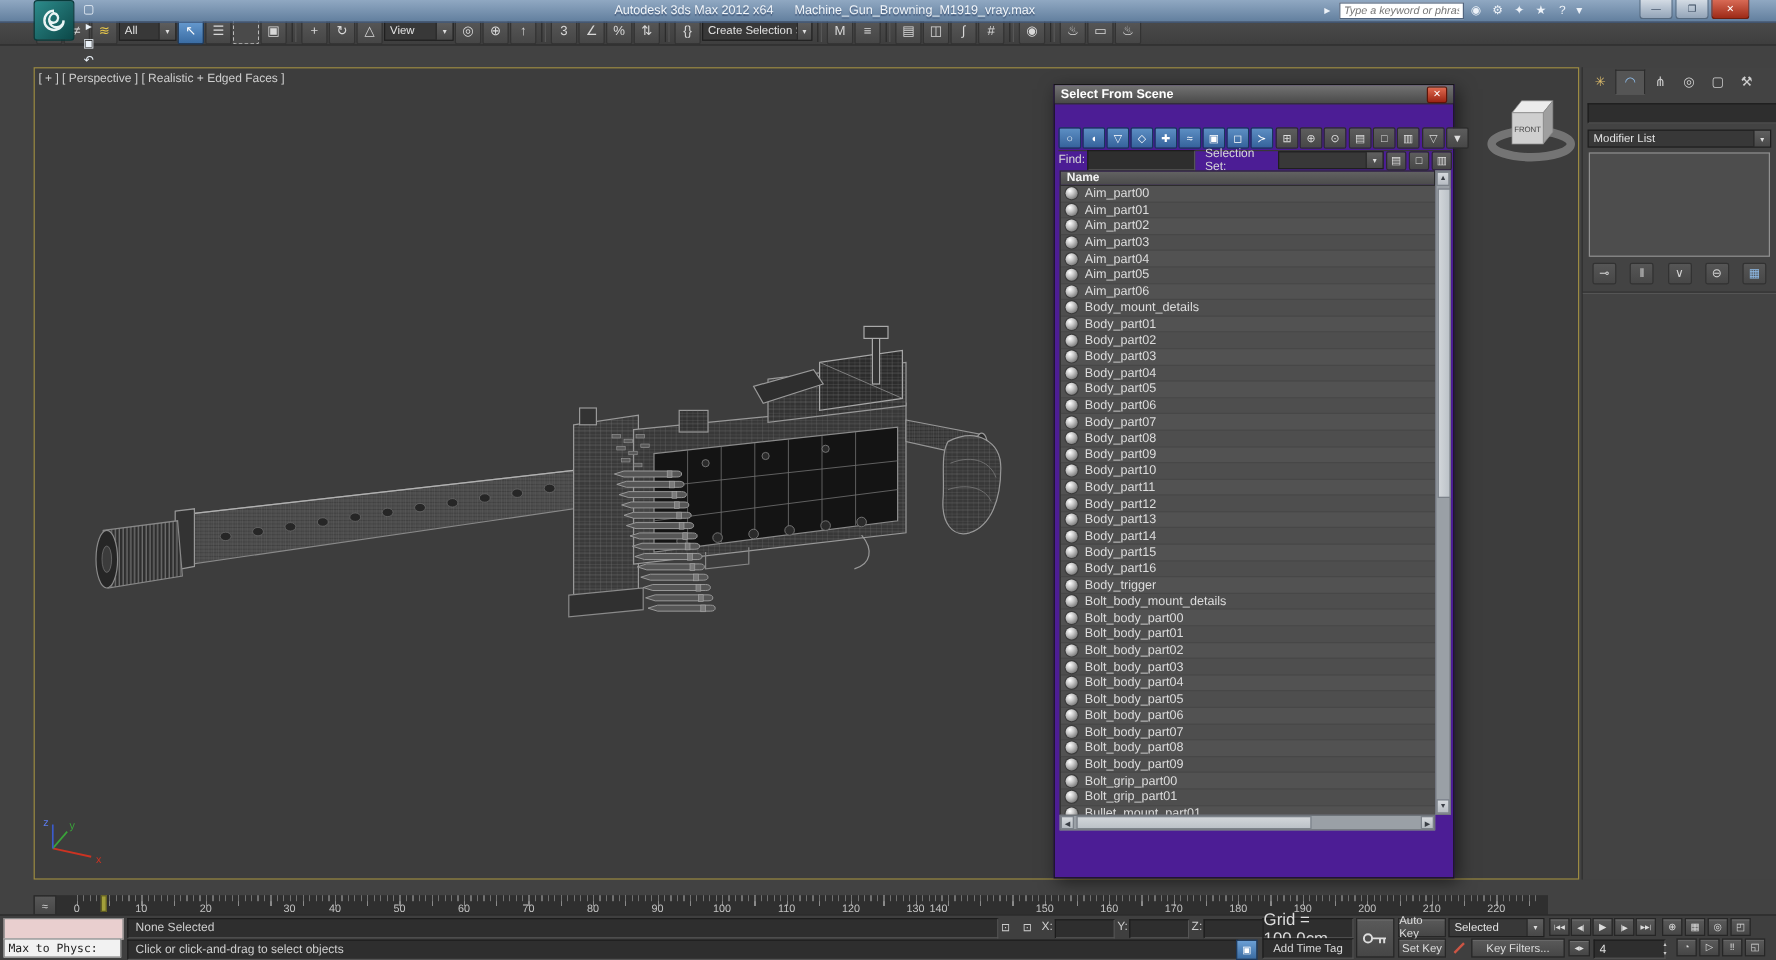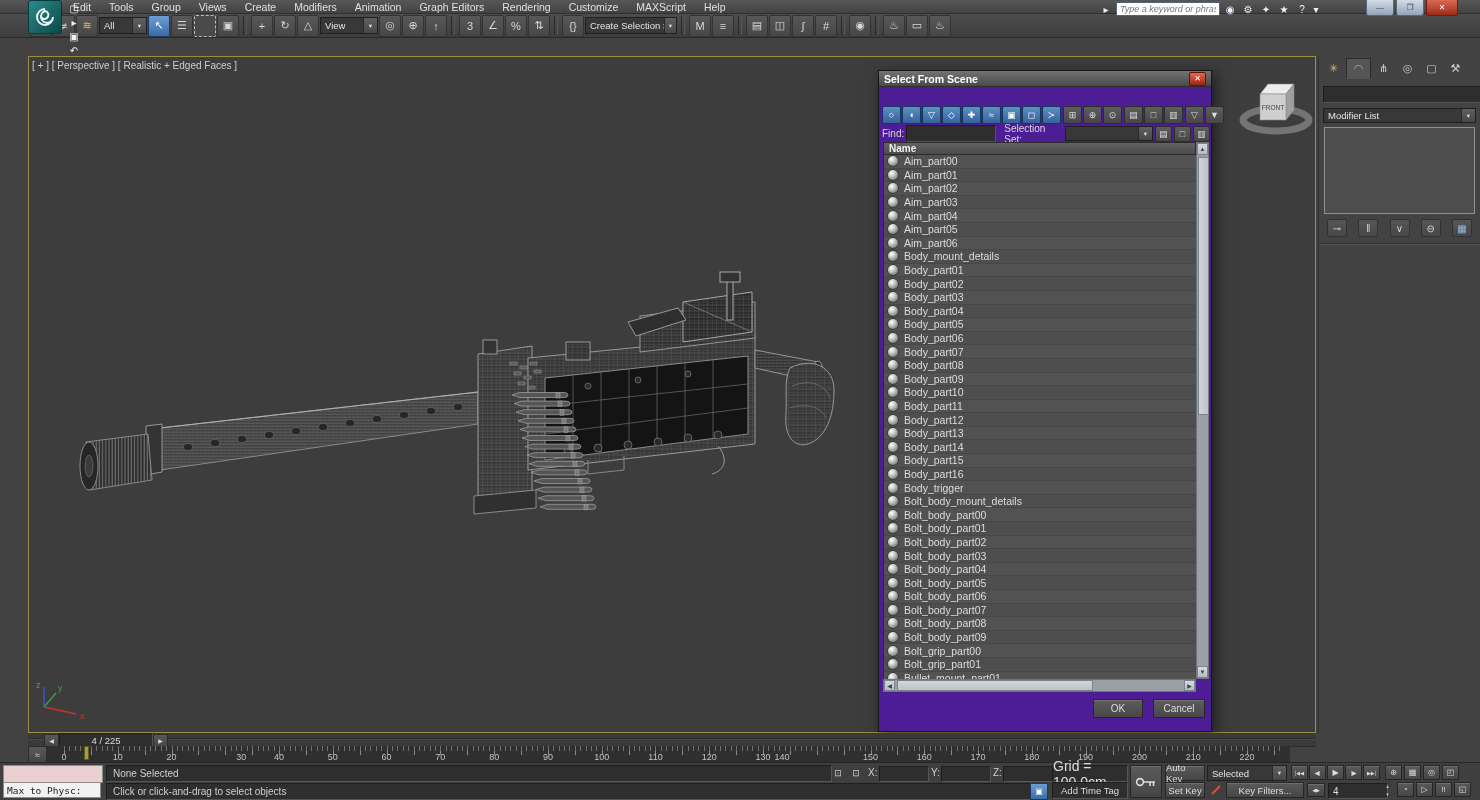--- a/index.html
+++ b/index.html
@@ -102,20 +102,24 @@
   .btn3d{background:linear-gradient(#5a5a5a,#464646);border:1px solid #262626;box-shadow:inset 0 1px 0 #6e6e6e;
     color:#ddd;font-size:9.5px;display:flex;align-items:center;justify-content:center;box-sizing:border-box;}
   .mini{width:17px;height:15px;font-size:8px;}
   input{font-family:"Liberation Sans",sans-serif;outline:none;}
 </style>
 </head>
 <body>
 
 <div id="stage">
 
+  <div id="titlebar" class="abs">
+    <span class="abs ttl" style="left:512px;">Autodesk 3ds Max 2012 x64</span>
+    <span class="abs ttl" style="left:662px;">Machine_Gun_Browning_M1919_vray.max</span>
+  </div>
   <div id="maxlogo" class="abs ctr">
     <svg width="24" height="24" viewBox="0 0 24 24">
       <path d="M12 4 A8 8 0 1 0 20 12 A6 6 0 1 1 12 6 A4 4 0 1 1 8 12" fill="none" stroke="#eaf4f4" stroke-width="2"></path>
     </svg>
   </div>
   <div class="qat">
     <span class="qbtn">▢</span>
     <span class="qbtn">▸</span>
     <span class="qbtn">▣</span>
     <span class="qbtn">↶</span>
@@ -591,24 +595,20 @@
     <div class="vscroll abs">
       <span class="sbtn" style="position:absolute;top:0;left:0">▲</span>
       <span class="vthumb"></span>
       <span class="sbtn" style="position:absolute;bottom:0;left:0">▼</span>
     </div>
     <div class="hscroll abs">
       <span class="sbtn" style="height:11px">◀</span>
       <span class="hthumb"></span>
       <span class="sbtn" style="position:absolute;right:0;height:11px">▶</span>
     </div>
-    <div class="abs flex" style="left:0;top:628px;width:326px;justify-content:flex-end;gap:10px;padding-right:12px">
-      <span class="dlgbtn">OK</span>
-      <span class="dlgbtn" style="width:50px">Cancel</span>
-    </div>
   </div>
 
   <div id="cmdpanel" class="abs">
     <div class="flex" style="padding:2px 0 0 3px;gap:1px">
       <span class="cptab">✳</span>
       <span class="cptab on">◠</span>
       <span class="cptab" style="color:#cfcfcf">⋔</span>
       <span class="cptab" style="color:#cfcfcf">◎</span>
       <span class="cptab" style="color:#cfcfcf">▢</span>
       <span class="cptab" style="color:#cfcfcf">⚒</span>
@@ -625,26 +625,20 @@
     <div class="flex" style="margin:5px 4px 0 4px;gap:3px;justify-content:space-between;padding:0 4px">
       <span class="cpicon">⊸</span>
       <span class="cpicon">‖</span>
       <span class="cpicon">∨</span>
       <span class="cpicon">⊖</span>
       <span class="cpicon" style="color:#8ebbe8">▦</span>
     </div>
     <div style="margin-top:6px;border-top:1px solid #2e2e2e;border-bottom:1px solid #555"></div>
   </div>
 
-  <div id="trackrow" class="abs">
-    <div style="position:absolute;left:0;top:5px;width:100%;border-top:1px solid #2c2c2c;border-bottom:1px solid #4a4a4a"></div>
-    <span class="abs ctr" style="left:16px;top:1px;width:13px;height:11px;background:linear-gradient(#585858,#464646);border:1px solid #2c2c2c;font-size:6px">◀</span>
-    <div class="abs ctr sunken" style="left:31px;top:0;width:92px;height:12px;font-size:9.5px">4 / 225</div>
-    <span class="abs ctr" style="left:125px;top:1px;width:13px;height:11px;background:linear-gradient(#585858,#464646);border:1px solid #2c2c2c;font-size:6px">▶</span>
-  </div>
   <div id="ruler" class="abs">
     <span class="abs ctr" style="left:0;top:0;width:17px;height:15px;background:linear-gradient(#585858,#464646);border:1px solid #2c2c2c;font-size:9px">≈</span>
     <div class="ticks5"></div>
       <div class="ticks"></div>
     <div id="ruler-labels">
 
     <span class="ticklabel" style="left: 36px;">0</span>
         <span class="ticklabel" style="left: 89.77px;">10</span>
         <span class="ticklabel" style="left: 143.54px;">20</span>
         <span class="ticklabel" style="left: 197.31px; margin-left: 16px;">30</span>

